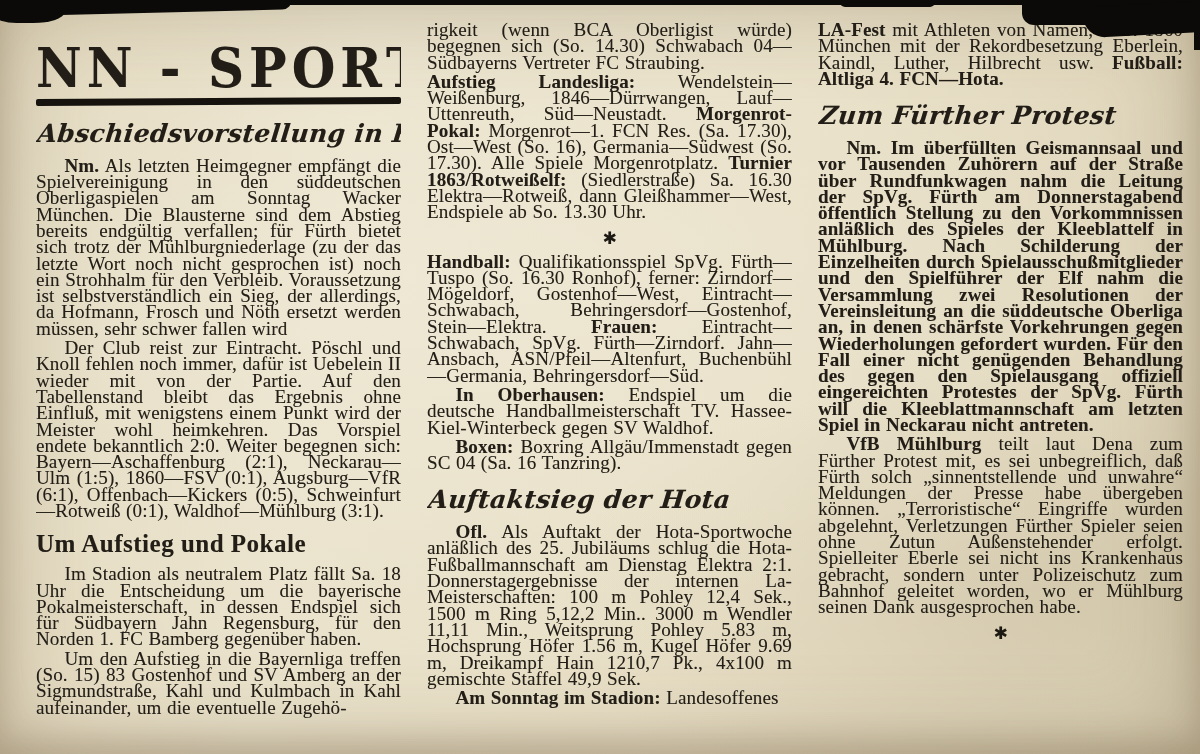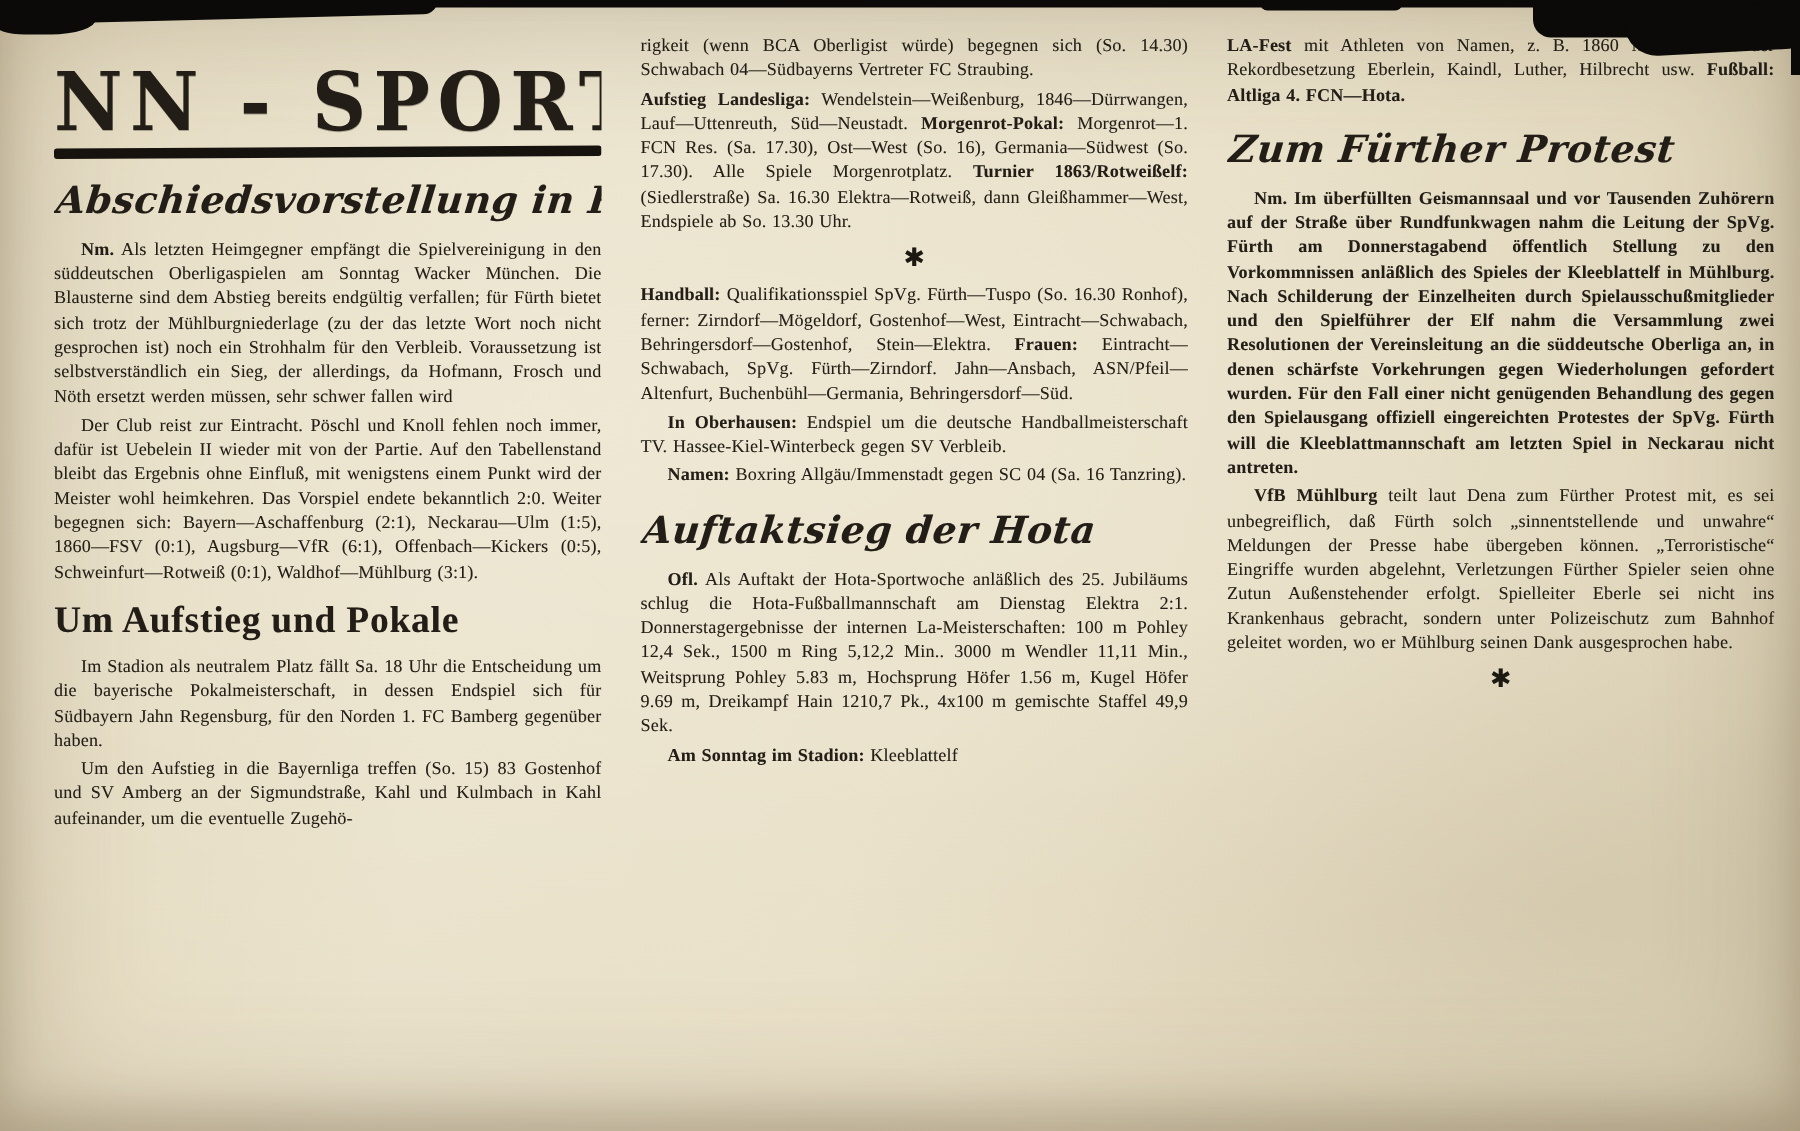--- a/index.html
+++ b/index.html
@@ -46,21 +46,21 @@
     font-size:25px;letter-spacing:0.4px;line-height:1.15;
     margin:15px 0 9px;transform:skewX(-6deg);transform-origin:left bottom;
     white-space:nowrap;
   }
   .subhead{
     font-family:"Liberation Serif", serif;
     font-size:25px;font-weight:bold;letter-spacing:0.5px;
     margin:11px 0 8px;
   }
   p.body{
-    font-size:12px;line-height:16.3px;text-align:justify;
+    font-size:19px;line-height:16.3px;text-align:justify;
     margin:0 0 3px;letter-spacing:0.15px;word-spacing:0.6px;
   }
   .indent{text-indent:1.5em;}
   .lead{font-weight:bold;}
   .bold-para{font-weight:bold;font-family:Liberation Serif, serif;}
   .gesperrt{letter-spacing:1.3px;}
   .star{
     text-align:center;font-family:"DejaVu Sans", sans-serif;
     font-size:17px;margin:7px 0 6px;color:#1c1913;
   }
@@ -91,25 +91,25 @@
       <h3 class="subhead">Um Aufstieg und Pokale</h3>
       <p class="body indent">Im Stadion als neutralem Platz fällt Sa. 18 Uhr die Entscheidung um die bayerische Pokalmeisterschaft, in dessen Endspiel sich für Südbayern Jahn Regensburg, für den Norden 1. FC Bamberg gegenüber haben.</p>
       <p class="body indent">Um den Aufstieg in die Bayernliga treffen (So. 15) 83 Gostenhof und SV Amberg an der Sigmundstraße, Kahl und Kulmbach in Kahl aufeinander, um die eventuelle Zugehö-</p>
     </div>
 
     <div class="col">
       <p class="body">rigkeit (wenn BCA Oberligist würde) begegnen sich (So. 14.30) Schwabach 04—Südbayerns Vertreter FC Straubing.</p>
       <p class="body"><span class="lead">Aufstieg Landesliga:</span><span> Wendelstein—Weißenburg, 1846—Dürrwangen, Lauf—Uttenreuth, Süd—Neustadt. </span><span class="lead">Morgenrot-Pokal:</span><span> Morgenrot—1. FCN Res. (Sa. 17.30), Ost—West (So. 16), Germania—Südwest (So. 17.30). Alle Spiele Morgenrotplatz. </span><span class="lead">Turnier 1863/Rotweißelf:</span><span> (Siedlerstraße) Sa. 16.30 Elektra—Rotweiß, dann Gleißhammer—West, Endspiele ab So. 13.30 Uhr.</span></p>
       <div class="star">✱</div>
       <p class="body"><span class="lead">Handball:</span><span> Qualifikationsspiel SpVg. Fürth—Tuspo (So. 16.30 Ronhof), ferner: Zirndorf—Mögeldorf, Gostenhof—West, Eintracht—Schwabach, Behringersdorf—Gostenhof, Stein—Elektra. </span><span class="lead">Frauen:</span><span> Eintracht—Schwabach, SpVg. Fürth—Zirndorf. Jahn—Ansbach, ASN/Pfeil—Altenfurt, Buchenbühl—Germania, Behringersdorf—Süd.</span></p>
-      <p class="body indent"><span class="lead">In Oberhausen:</span><span> Endspiel um die deutsche Handballmeisterschaft TV. Hassee-Kiel-Winterbeck gegen SV Verbleib.</span></p>
-      <p class="body indent"><span class="lead">Namen:</span><span> Boxring Allgäu/Immenstadt gegen SC 04 (Sa. 16 Tanzring).</span></p>
+      <p class="body indent"><span class="lead">In Oberhausen:</span><span> Endspiel um die deutsche Handballmeisterschaft TV. Hassee-Kiel-Winterbeck gegen SV Waldhof.</span></p>
+      <p class="body indent"><span class="lead">Boxen:</span><span> Boxring Allgäu/Immenstadt gegen SC 04 (Sa. 16 Tanzring).</span></p>
       <h2 class="script-head">Auftaktsieg der Hota</h2>
       <p class="body indent"><span class="lead">Ofl.</span><span> Als Auftakt der Hota-Sportwoche anläßlich des 25. Jubiläums schlug die Hota-Fußballmannschaft am Dienstag Elektra 2:1. Donnerstagergebnisse der internen La-Meisterschaften: 100 m Pohley 12,4 Sek., 1500 m Ring 5,12,2 Min.. 3000 m Wendler 11,11 Min., Weitsprung Pohley 5.83 m, Hochsprung Höfer 1.56 m, Kugel Höfer 9.69 m, Dreikampf Hain 1210,7 Pk., 4x100 m gemischte Staffel 49,9 Sek.</span></p>
-      <p class="body indent gesperrt"><span class="lead">Am Sonntag im Stadion:</span><span> Kleeblattelf</span></p>
+      <p class="body indent gesperrt"><span class="lead">Am Sonntag im Stadion:</span><span> Landesoffenes</span></p>
     </div>
 
     <div class="col">
       <p class="body"><span class="lead">LA-Fest</span><span> mit Athleten von Namen, z. B. 1860 München mit der Rekordbesetzung Eberlein, Kaindl, Luther, Hilbrecht usw. </span><span class="lead">Fußball: Altliga 4. FCN—Hota.</span></p>
       <h2 class="script-head">Zum Fürther Protest</h2>
       <p class="body indent bold-para"><span class="lead">Nm.</span><span> Im überfüllten Geismannsaal und vor Tausenden Zuhörern auf der Straße über Rundfunkwagen nahm die Leitung der SpVg. Fürth am Donnerstagabend öffentlich Stellung zu den Vorkommnissen anläßlich des Spieles der Kleeblattelf in Mühlburg. Nach Schilderung der Einzelheiten durch Spielausschußmitglieder und den Spielführer der Elf nahm die Versammlung zwei Resolutionen der Vereinsleitung an die süddeutsche Oberliga an, in denen schärfste Vorkehrungen gegen Wiederholungen gefordert wurden. Für den Fall einer nicht genügenden Behandlung des gegen den Spielausgang offiziell eingereichten Protestes der SpVg. Fürth will die Kleeblattmannschaft am letzten Spiel in Neckarau nicht antreten.</span></p>
       <p class="body indent"><span class="lead">VfB Mühlburg</span><span> teilt laut Dena zum Fürther Protest mit, es sei unbegreiflich, daß Fürth solch „sinnentstellende und unwahre“ Meldungen der Presse habe übergeben können. „Terroristische“ Eingriffe wurden abgelehnt, Verletzungen Fürther Spieler seien ohne Zutun Außenstehender erfolgt. Spielleiter Eberle sei nicht ins Krankenhaus gebracht, sondern unter Polizeischutz zum Bahnhof geleitet worden, wo er Mühlburg seinen Dank ausgesprochen habe.</span></p>
       <div class="star">✱</div>
     </div>
 

